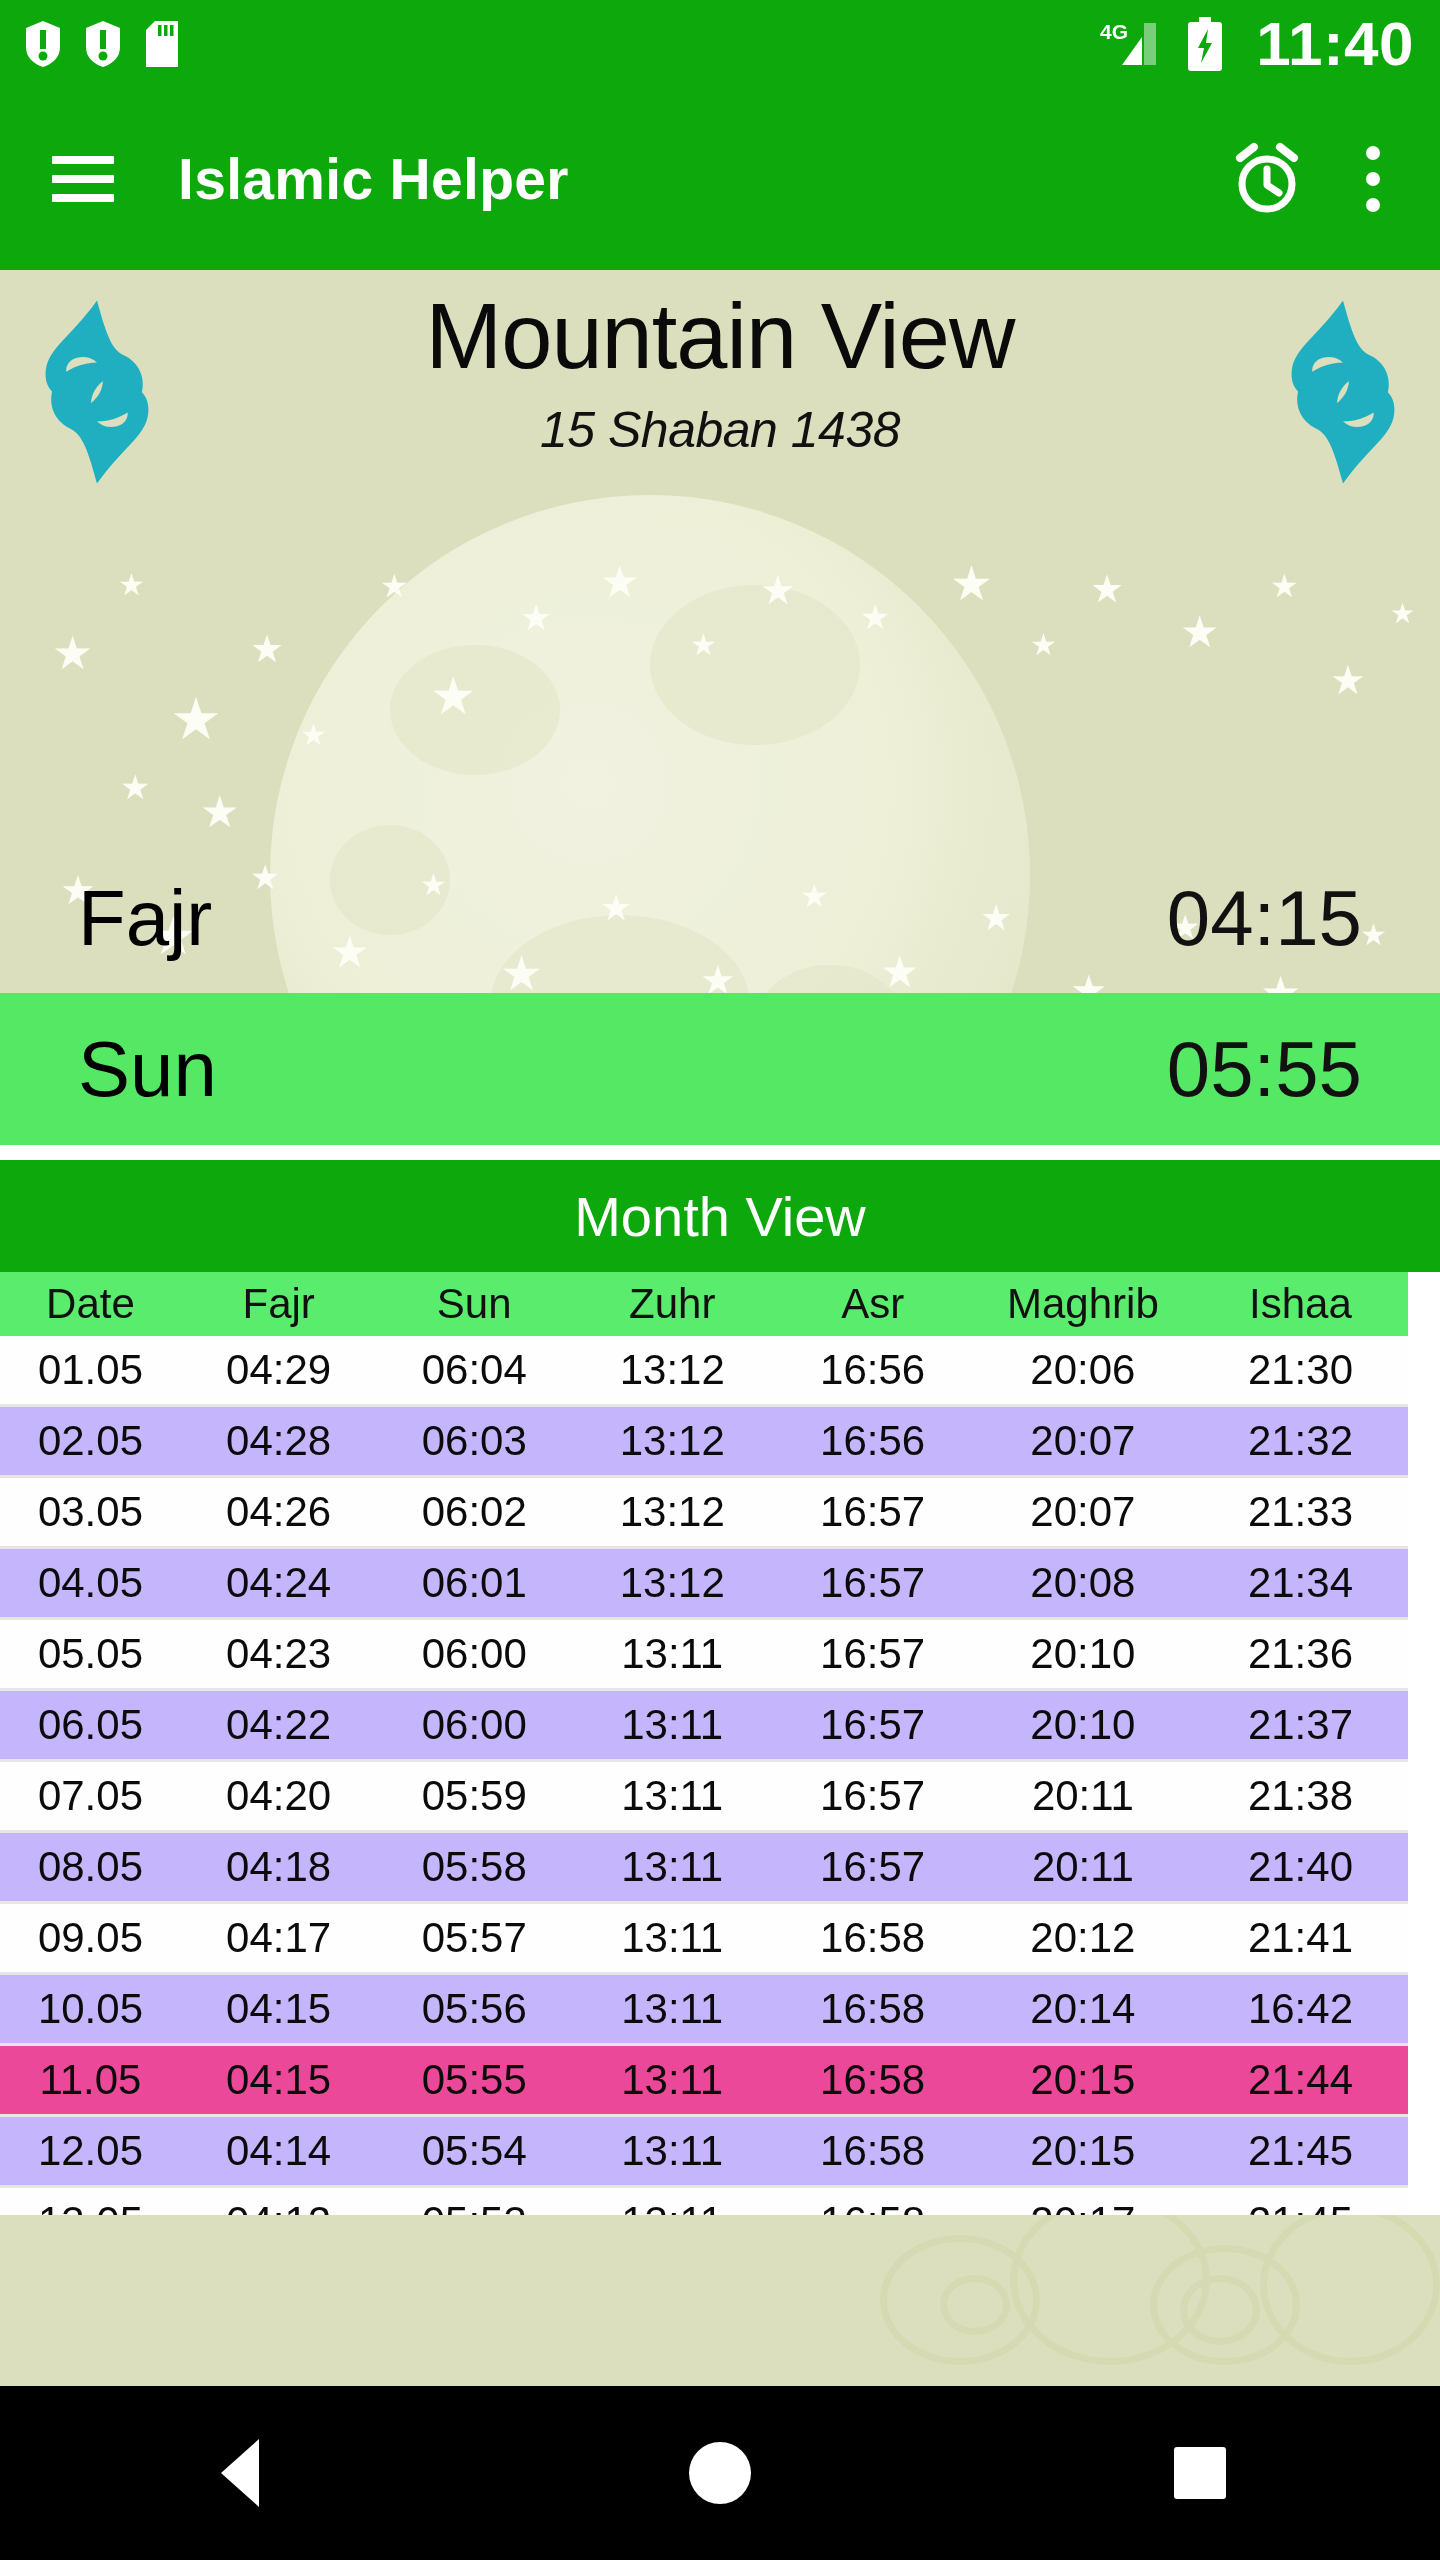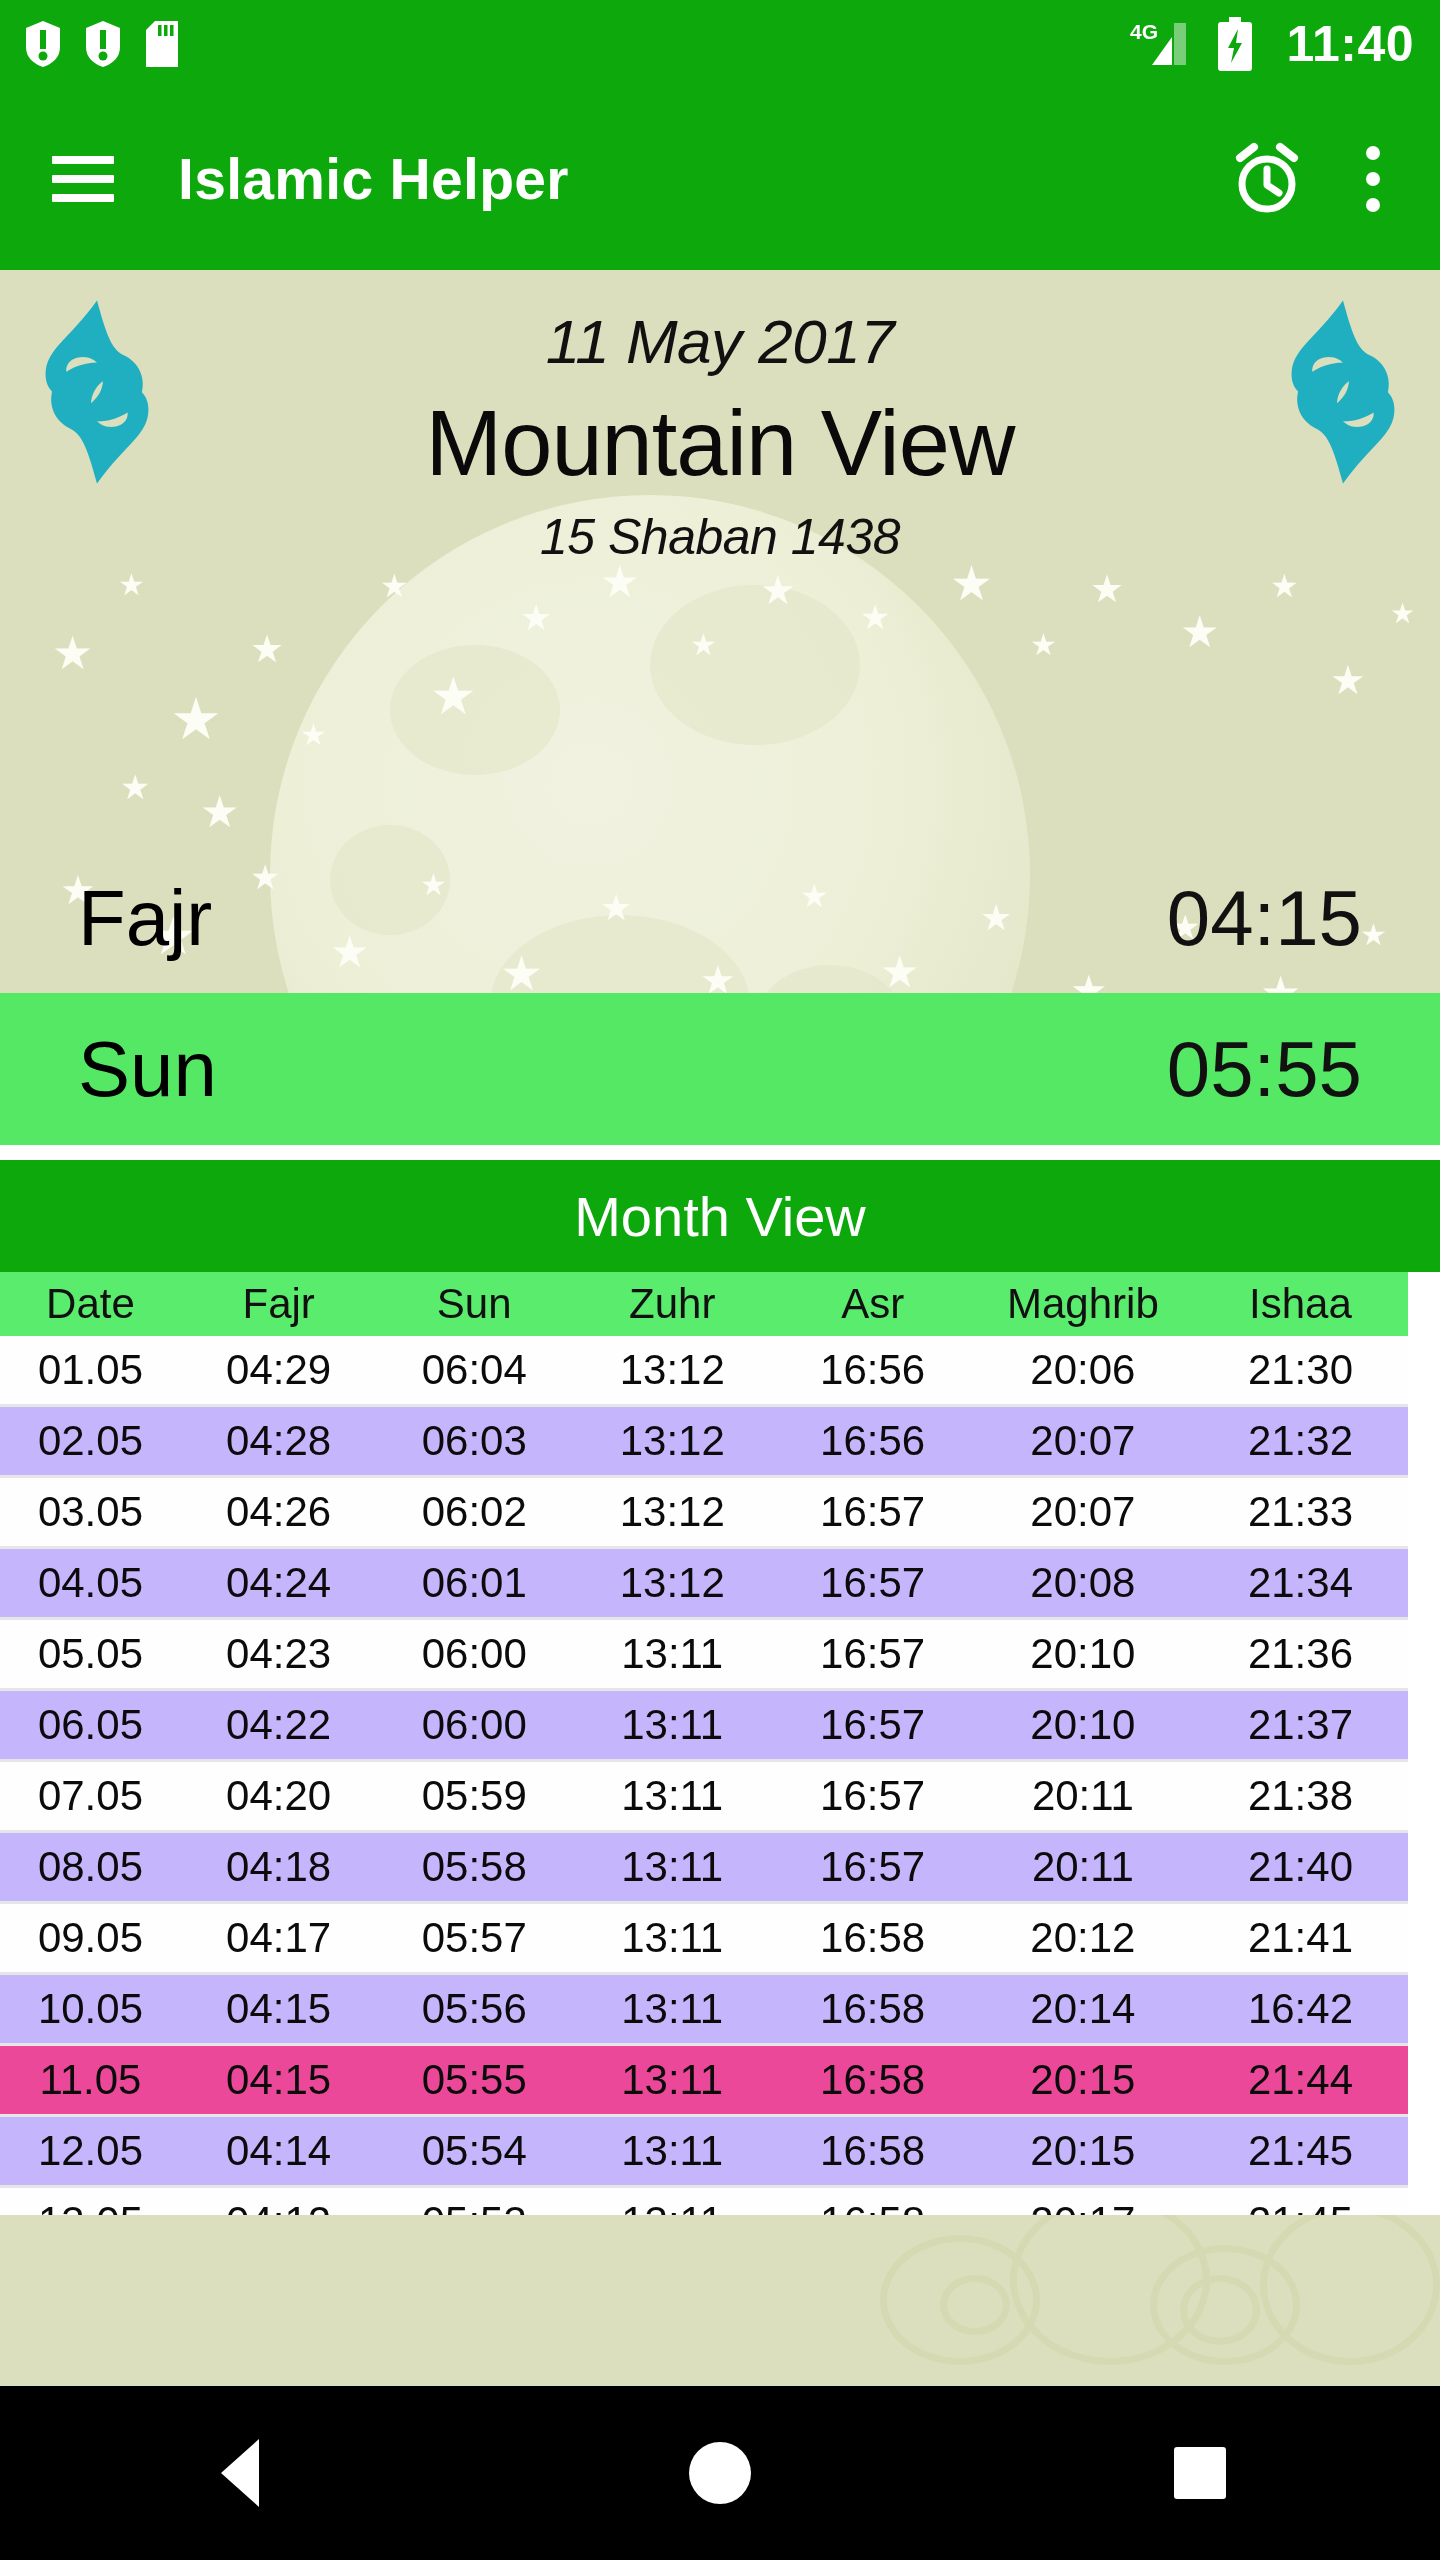--- a/index.html
+++ b/index.html
@@ -8,21 +8,21 @@
 
   #screen { position:relative; width:1440px; height:2560px; overflow:hidden; background:#fff; }
 
   
   .statusbar {
     position:absolute; top:0; left:0; width:1440px; height:88px;
     background:#0CA80C; display:flex; padding:0 26px;
   }
   .sb-left { display:flex; align-items:center; gap:26px; }
   .sb-right { margin-left:auto; display:flex; align-items:center; gap:22px; }
-  .sb-time { color:#fff; font-size:50px; font-weight:bold; letter-spacing:0.5px;
+  .sb-time { color:#fff; font-size:62px; font-weight:bold; letter-spacing:0.5px;
              font-family:"Liberation Sans", sans-serif; line-height:1; padding-left:10px;}
 
   
   .appbar {
     position:absolute; top:88px; left:0; width:1440px; height:182px;
     background:#0CA80C; display:flex; align-items:center; padding:0 40px;
   }
   .hamburger { width:62px; height:46px; display:flex; flex-direction:column;
                justify-content:space-between; cursor:pointer; margin-left:12px; }
   .hamburger span { display:block; height:8px; background:#fff; border-radius:1px; width:100%; }
@@ -242,21 +242,20 @@
                C34 53 31 56 32 60 C26 57 28 48 36 46 C48 43 56 53 54 64
                C52 78 36 86 24 82 C40 96 68 92 78 78 C86 66 82 50 68 44
                C60 40 56 28 50 6 Z" fill="#1FAFC0"></path>
       <path d="M50 134 C70 106 86 100 86 82 C86 68 72 62 62 68 C54 73 54 84 62 86
                C66 87 69 84 68 80 C74 83 72 92 64 94 C52 97 44 87 46 76
                C48 62 64 54 76 58 C60 44 32 48 22 62 C14 74 18 90 32 96
                C40 100 44 112 50 134 Z" fill="#1FAFC0"></path>
     </svg>
 
     <div class="hdr-text">
-      <div class="hdr-date">11 May 2017</div>
       <div class="hdr-city">Mountain View</div>
       <div class="hdr-hijri">15 Shaban 1438</div>
     </div>
   </div>
 
   <div class="prayer-row" id="prayer-fajr">
     <div class="pname">Fajr</div>
     <div class="ptime">04:15</div>
   </div>
   <div class="prayer-row" id="prayer-sun">

